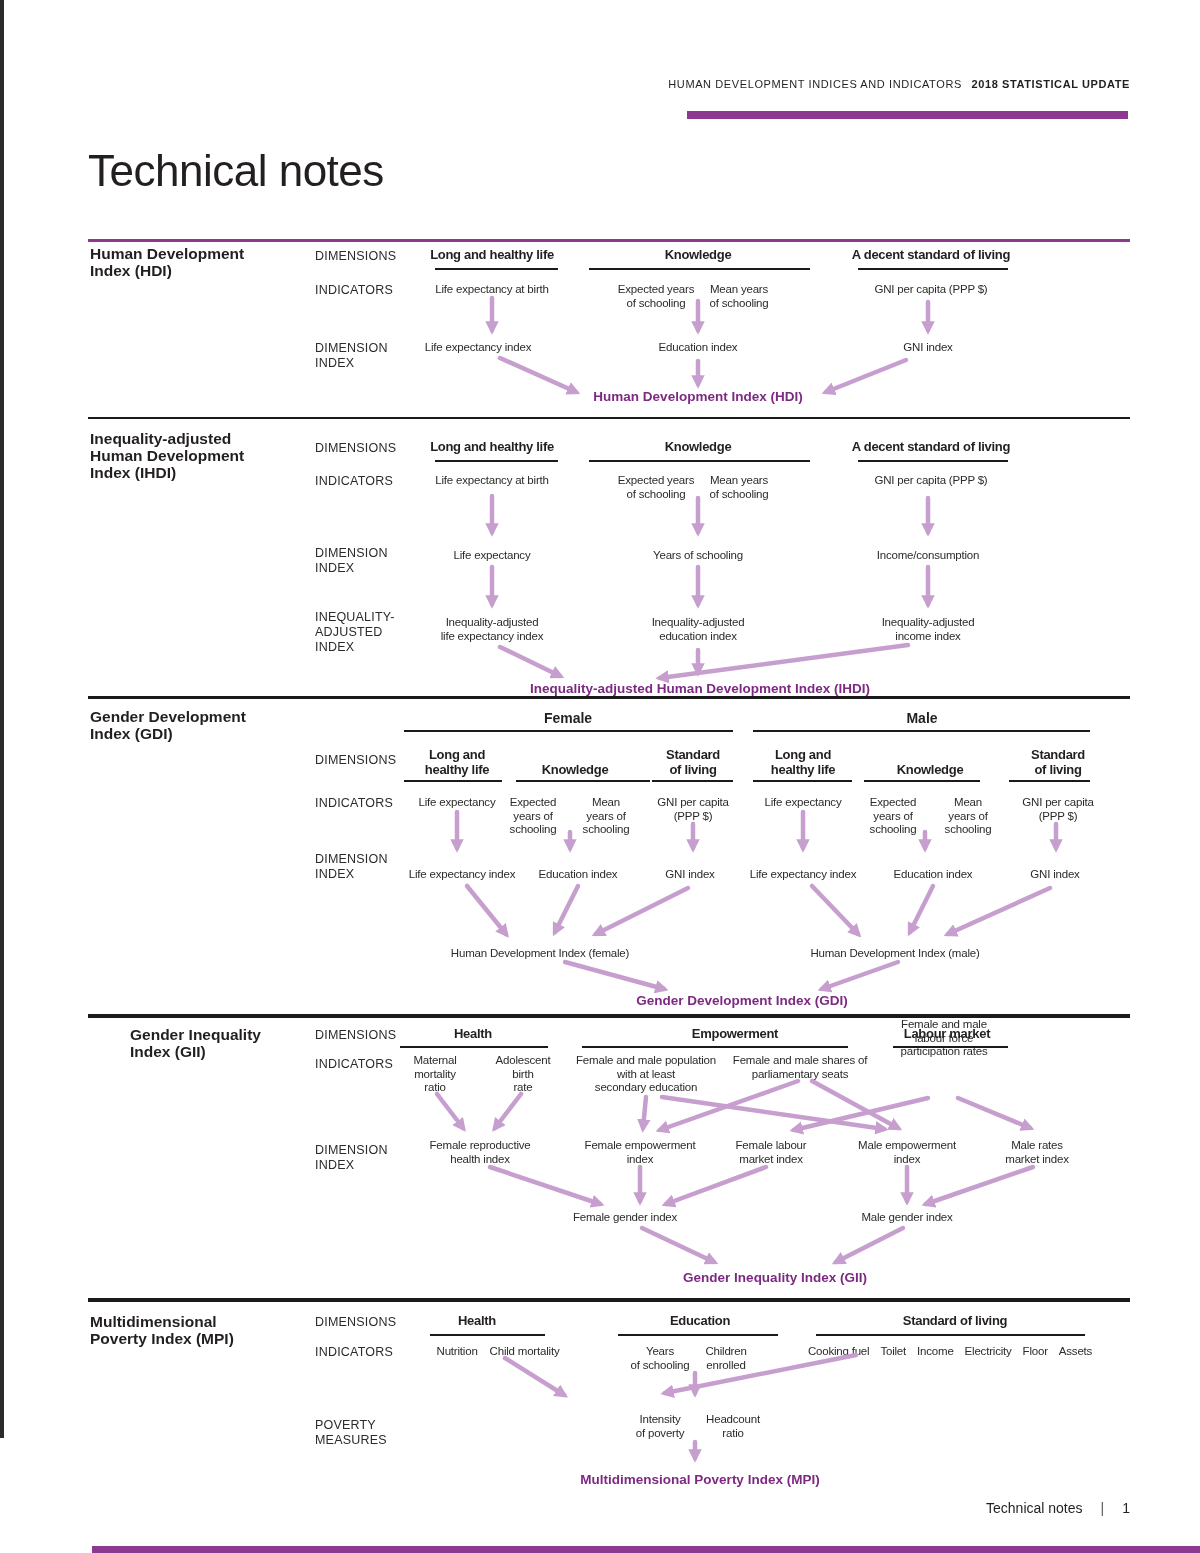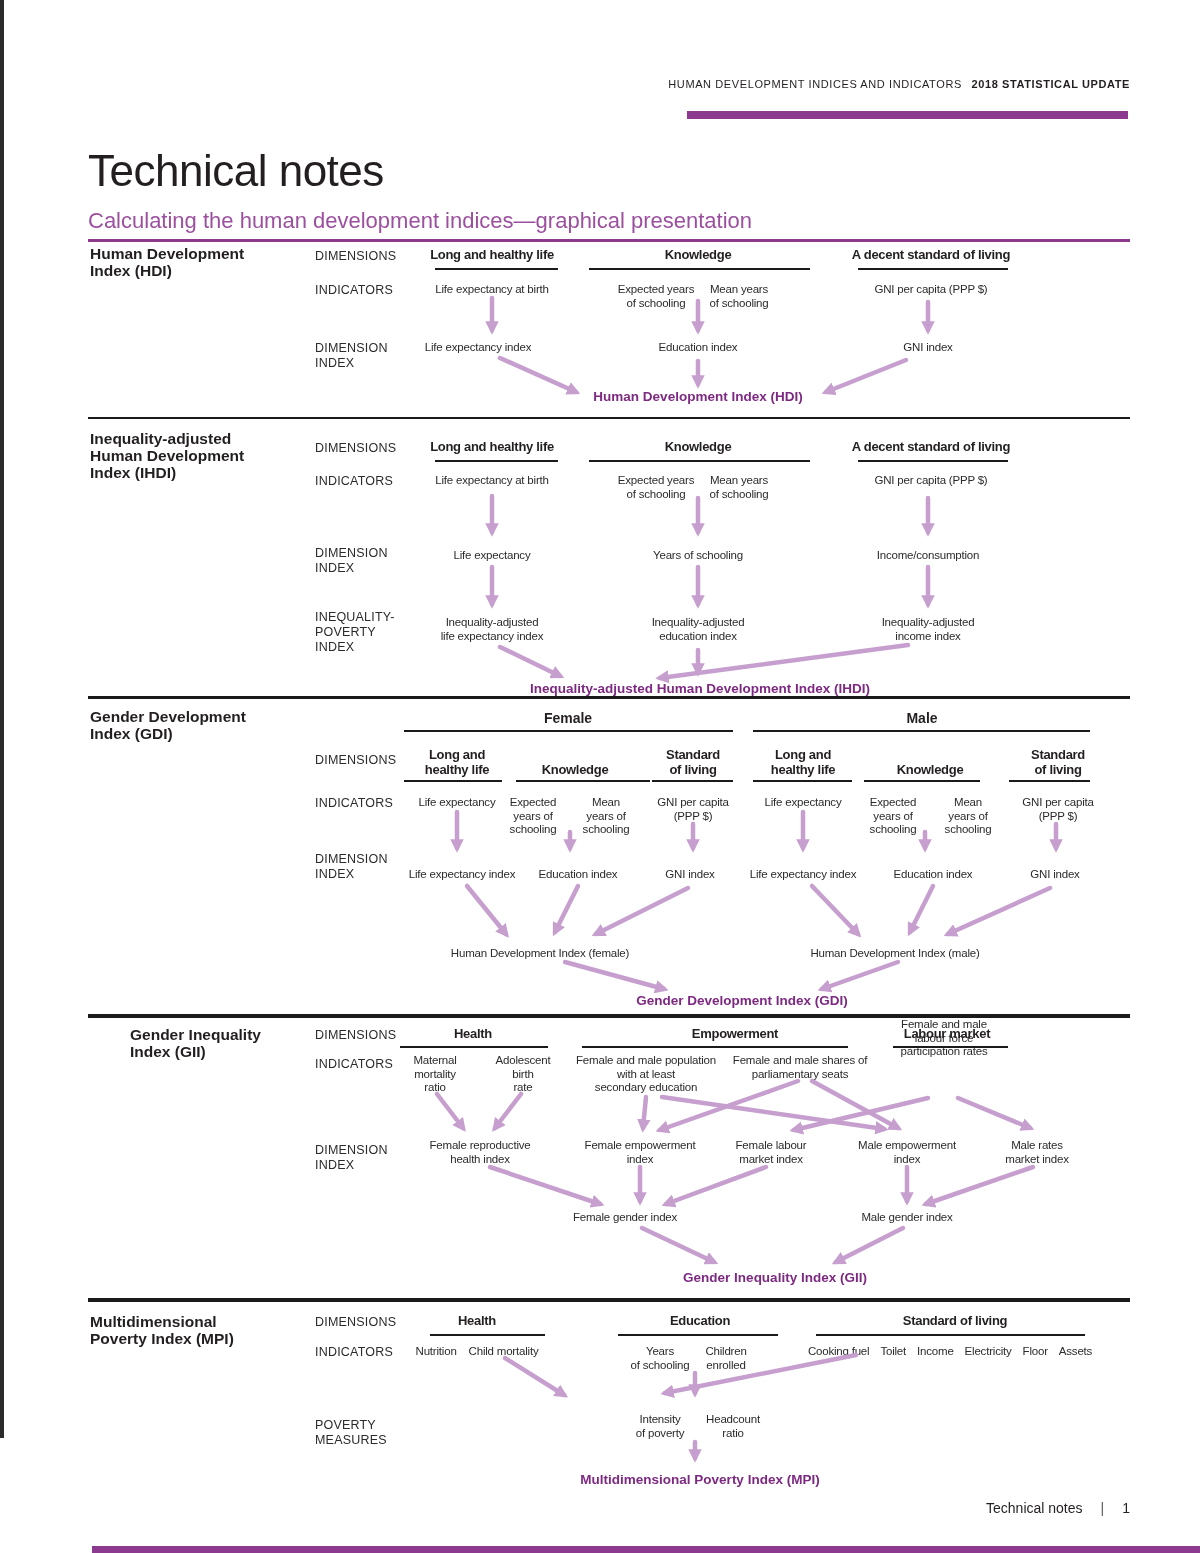--- a/index.html
+++ b/index.html
@@ -29,21 +29,20 @@
 
   <div class="abs" style="left:0;top:0;width:4px;height:1438px;background:#2b2b2b;"></div>
 
   <div class="abs hdr" style="right:70px;top:78px;">
     <span>HUMAN DEVELOPMENT INDICES AND INDICATORS</span>
     <b style="margin-left:6px;">2018 STATISTICAL UPDATE</b>
   </div>
   <div class="abs" style="left:687px;top:111px;width:441px;height:8px;background:#8c3a8f;"></div>
 
   <div class="abs title" style="left:88px;top:146px;">Technical notes</div>
-  <div class="abs subtitle" style="left:88px;top:208px;">Calculating the human development indices—graphical presentation</div>
   <div class="abs" style="left:88px;top:239px;width:1042px;height:2.5px;background:#8c3a8f;"></div>
 
   <div class="u" style="left:88px;top:417px;width:1042px;"></div>
   <div class="u" style="left:88px;top:696px;width:1042px;height:2.5px;"></div>
   <div class="u" style="left:88px;top:1014px;width:1042px;height:3.5px;"></div>
   <div class="u" style="left:88px;top:1298px;width:1042px;height:3.5px;"></div>
 
   <div class="abs nm pre" style="left:90px;top:245px;">Human Development
 Index (HDI)</div>
   <div class="abs rl" style="left:315px;top:249px;">DIMENSIONS</div>
@@ -72,21 +71,21 @@
   <div class="abs ctr res" style="left:698px;top:389px;">Human Development Index (HDI)</div>
 
   <div class="abs nm pre" style="left:90px;top:430px;">Inequality-adjusted
 Human Development
 Index (IHDI)</div>
   <div class="abs rl" style="left:315px;top:441px;">DIMENSIONS</div>
   <div class="abs rl" style="left:315px;top:474px;">INDICATORS</div>
   <div class="abs rl pre" style="left:315px;top:546px;">DIMENSION
 INDEX</div>
   <div class="abs rl pre" style="left:315px;top:610px;">INEQUALITY-
-POVERTY
+ADJUSTED
 INDEX</div>
 
   <div class="abs ctr dh" style="left:492px;top:439px;">Long and healthy life</div>
   <div class="abs ctr dh" style="left:698px;top:439px;">Knowledge</div>
   <div class="abs ctr dh" style="left:931px;top:439px;">A decent standard of living</div>
   <div class="u" style="left:435px;top:460px;width:123px;"></div>
   <div class="u" style="left:589px;top:460px;width:221px;"></div>
   <div class="u" style="left:858px;top:460px;width:150px;"></div>
 
   <div class="abs ctr tx" style="left:492px;top:474px;">Life expectancy at birth</div>
@@ -224,21 +223,21 @@
   <div class="abs rl pre" style="left:315px;top:1418px;">POVERTY
 MEASURES</div>
 
   <div class="abs ctr dh" style="left:477px;top:1313px;">Health</div>
   <div class="abs ctr dh" style="left:700px;top:1313px;">Education</div>
   <div class="abs ctr dh" style="left:955px;top:1313px;">Standard of living</div>
   <div class="u" style="left:430px;top:1334px;width:115px;"></div>
   <div class="u" style="left:618px;top:1334px;width:160px;"></div>
   <div class="u" style="left:816px;top:1334px;width:269px;"></div>
 
-  <div class="abs ctr rowflex" style="left:477px;top:1345px;gap:12px;white-space:nowrap;">
+  <div class="abs ctr rowflex" style="left:498px;top:1345px;gap:12px;white-space:nowrap;">
     <span class="tx">Nutrition</span>
     <span class="tx">Child mortality</span>
   </div>
   <div class="abs ctr tx pre" style="left:660px;top:1345px;">Years
 of schooling</div>
   <div class="abs ctr tx pre" style="left:726px;top:1345px;">Children
 enrolled</div>
   <div class="abs ctr rowflex" style="left:950px;top:1345px;gap:11px;white-space:nowrap;">
     <span class="tx">Cooking fuel</span>
     <span class="tx">Toilet</span>

